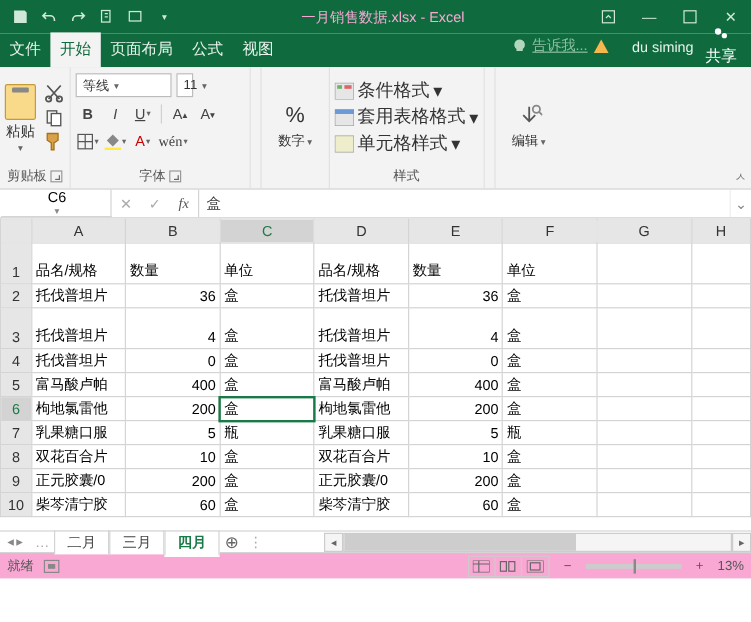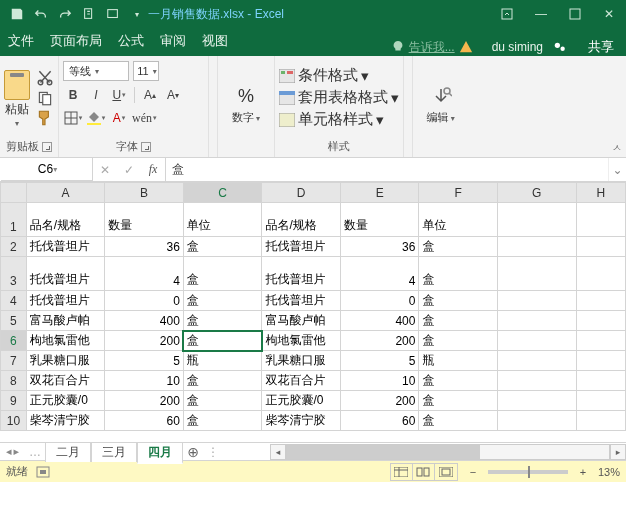--- a/index.html
+++ b/index.html
@@ -3,35 +3,35 @@
 <meta charset="utf-8">
 <style>
   * { box-sizing: border-box; margin: 0; padding: 0; }
   body { font-family: "Microsoft YaHei", "Segoe UI", sans-serif; font-size: 12px; background: #fff; width: 626px; height: 518px; overflow: hidden; }
   
   
   .titlebar { background: #0f6b3e; height: 28px; display: flex; align-items: center; color: #fff; }
   .qa-left { display: flex; align-items: center; gap: 2px; padding-left: 6px; }
   .qa-btn { width: 22px; height: 22px; display: flex; align-items: center; justify-content: center; color: #cfe8d8; font-size: 12px; }
   .qa-btn svg { width: 14px; height: 14px; }
-  .title-center { flex: 1; color: #7dd3fc; font-size: 12px; }
+  .title-center { flex: 1; text-align: center; color: #f9a8d4; font-size: 12px; }
   .win-ctrls { display: flex; }
   .win-btn { width: 34px; height: 28px; display: flex; align-items: center; justify-content: center; color: #cfe8d8; }
   .win-btn svg { width: 12px; height: 12px; }
   
   
   .menutabs { background: #0f6b3e; height: 28px; display: flex; align-items: flex-end; color: #fff; font-size: 13px; }
   .mtab { padding: 5px 8px 6px; color: #e8f3ec; cursor: pointer; }
   .mtab.active { background: #f3f3f3; color: #0f6b3e; }
   .m-right { margin-left: auto; display: flex; align-items: center; gap: 4px; padding-right: 6px; color: #d6ecdf; }
   .m-bulb { width: 14px; height: 14px; }
   .m-tell { color: #8abea0; font-size: 12px; text-decoration: underline; }
   .m-user { display: flex; align-items: center; gap: 19px; color: #e8f3ec; font-size: 12px; }
   .m-user svg { width: 14px; height: 14px; fill: #f5b74e; }
-  .m-share { display: flex; align-items: center; gap: 21px; color: #fff; font-size: 13px; padding: 0 6px; }
+  .m-share { display: flex; align-items: center; gap: 3px; color: #fff; font-size: 13px; padding: 0 6px; flex-direction: column; }
   
   
   .ribbon { background: #f3f3f3; border-bottom: 1px solid #d4d4d4; height: 102px; display: flex; position: relative; }
   .rgroup { border-right: 1px solid #e1e1e1; display: flex; flex-direction: column; padding: 2px 4px 0; }
   .rgroup-body { flex: 1; display: flex; align-items: center; gap: 2px; }
   .rgroup-label { text-align: center; font-size: 11px; color: #555; padding: 2px 0 3px; display: flex; justify-content: center; align-items: center; gap: 3px; }
   .dlaunch { width: 10px; height: 10px; border: 1px solid #999; position: relative; }
   .dlaunch::after { content: ""; position: absolute; right: 1px; bottom: 1px; width: 3px; height: 3px; border-right: 1px solid #666; border-bottom: 1px solid #666; }
   
   .clip-col { display: flex; flex-direction: column; align-items: center; gap: 1px; }
@@ -55,21 +55,21 @@
   .vbtn.dd .vlbl::after { content: " ▾"; font-size: 8px; color: #666; }
   
   .style-rows { display: flex; flex-direction: column; gap: 2px; }
   .srow { display: flex; align-items: center; gap: 3px; height: 20px; font-size: 15px; color: #333; }
   .srow svg { width: 16px; height: 14px; }
   
   .collapse { position: absolute; right: 4px; bottom: 2px; font-size: 10px; color: #666; }
   
   
   .fbar { height: 24px; display: flex; align-items: stretch; border-bottom: 1px solid #d4d4d4; background: #fff; }
-  .namebox { width: 92px; border: 1px solid #d4d4d4; border-top: none; border-left: none; display: flex; align-items: center; justify-content: center; padding: 0 4px 0 6px; font-size: 12px; margin-left: 1px;}
+  .namebox { width: 92px; border: 1px solid #d4d4d4; border-top: none; border-left: none; display: flex; align-items: center; justify-content: flex-end; padding: 0 4px 0 6px; font-size: 12px; margin-left: 1px; flex-direction: column;}
   .fx-btns { display: flex; align-items: center; border-right: 1px solid #d4d4d4; }
   .fx-b { width: 24px; display: flex; align-items: center; justify-content: center; color: #aaa; font-size: 12px; }
   .fx-b.fx { color: #555; font-style: italic; font-family: "Times New Roman", serif; }
   .formula-in { flex: 1; display: flex; align-items: center; padding: 0 6px; font-size: 12px; color: #333; }
   .fdd { width: 18px; display: flex; align-items: center; justify-content: center; color: #888; border-left: 1px solid #eee; }
   
   
   .gridwrap { position: relative; height: 260px; overflow: hidden; }
   .gtable { border-collapse: collapse; table-layout: fixed; width: 100%; }
   .gtable th, .gtable td { border: 1px solid #d4d4d4; font-size: 12px; font-weight: normal; white-space: nowrap; overflow: hidden; }
@@ -89,21 +89,21 @@
   .tabnav span { font-size: 11px; }
   .sheettab { border: 1px solid #d4d4d4; border-bottom: none; padding: 1px 10px; font-size: 12px; color: #444; background: #fff; border-top: 1px solid #d4d4d4;}
   .sheettab.active { background: #fff; border-bottom: 2px solid #fff; color: #1a7a47; font-weight: bold; position: relative; top: 1px; }
   .addsheet { width: 20px; text-align: center; color: #666; font-size: 14px; }
   .sbar { flex: 1; display: flex; align-items: center; }
   .sarrow { width: 16px; height: 16px; border: 1px solid #ccc; display: flex; align-items: center; justify-content: center; font-size: 9px; color: #666; background: #f5f5f5;}
   .strack { flex: 1; height: 16px; border: 1px solid #ccc; background: #f5f5f5; position: relative; }
   .sthumb { position: absolute; left: 0; top: 0; height: 14px; width: 60%; background: #cdcdcd; }
   
   
-  .status { height: 22px; border-top: 1px solid #d4d4d4; background: #fef9c3; display: flex; align-items: center; font-size: 11px; color: #555; padding: 0 6px; gap: 8px; }
+  .status { height: 22px; border-top: 1px solid #d4d4d4; background: #f9a8d4; display: flex; align-items: center; font-size: 11px; color: #555; padding: 0 6px; gap: 8px; }
   .status .spacer { flex: 1; }
   .viewbtns { display: flex; border: 1px solid #ccc; }
   .vwb { width: 22px; height: 16px; display: flex; align-items: center; justify-content: center; border-right: 1px solid #ccc; }
   .vwb:last-child { border-right: none; }
   .zoom-slider { width: 80px; height: 4px; background: #ccc; position: relative; }
   .zoom-slider::before { content:""; position:absolute; left:50%; top:-4px; width:2px; height:12px; background:#888;}
   .zbtn { width: 14px; text-align: center; color: #555; }
 </style>
 </head>
 <body>
@@ -151,23 +151,23 @@
         <svg viewBox="0 0 12 12">
           <rect x="1" y="1" width="10" height="10" fill="none" stroke="#cfe8d8"></rect>
         </svg>
       </div>
     <div class="win-btn">✕</div>
   </div>
 </div>
 
 <div class="menutabs">
   <div class="mtab">文件</div>
+  <div class="mtab active">开始</div>
   <div class="mtab">页面布局</div>
   <div class="mtab">公式</div>
-  <div class="mtab">审阅</div>
   <div class="mtab">视图</div>
   <div class="m-right">
     <svg class="m-bulb" viewBox="0 0 16 16">
         <path fill="#b0d7be" d="M8 1a5 5 0 0 0-3 9v2h6v-2a5 5 0 0 0-3-9z"></path>
       </svg>
     <span class="m-tell">告诉我...</span>
     <div class="m-user">
         <svg viewBox="0 0 16 16">
           <path d="M8 1l7 13H1z"></path>
         </svg>
@@ -215,25 +215,25 @@
     </div>
     <div class="rgroup-label">
         <span>剪贴板</span>
         <span class="dlaunch"></span>
       </div>
   </div>
 
   <div class="rgroup" style="min-width:150px;">
     <div style="display:flex;flex-direction:column;flex:1;padding-top:3px;">
       <div class="font-top">
-        <div class="combo" style="width:66px;">
+        <div class="combo" style="width:80px;">
             <span>等线</span>
             <span class="dd">▾</span>
           </div>
-        <div class="combo" style="width:26px;justify-content:center;">
+        <div class="combo" style="width:14px;">
             <span>11</span>
             <span class="dd">▾</span>
           </div>
       </div>
       <div class="font-mid">
         <div class="rbtn">
             <b>B</b>
           </div>
         <div class="rbtn">
             <i>I</i>

